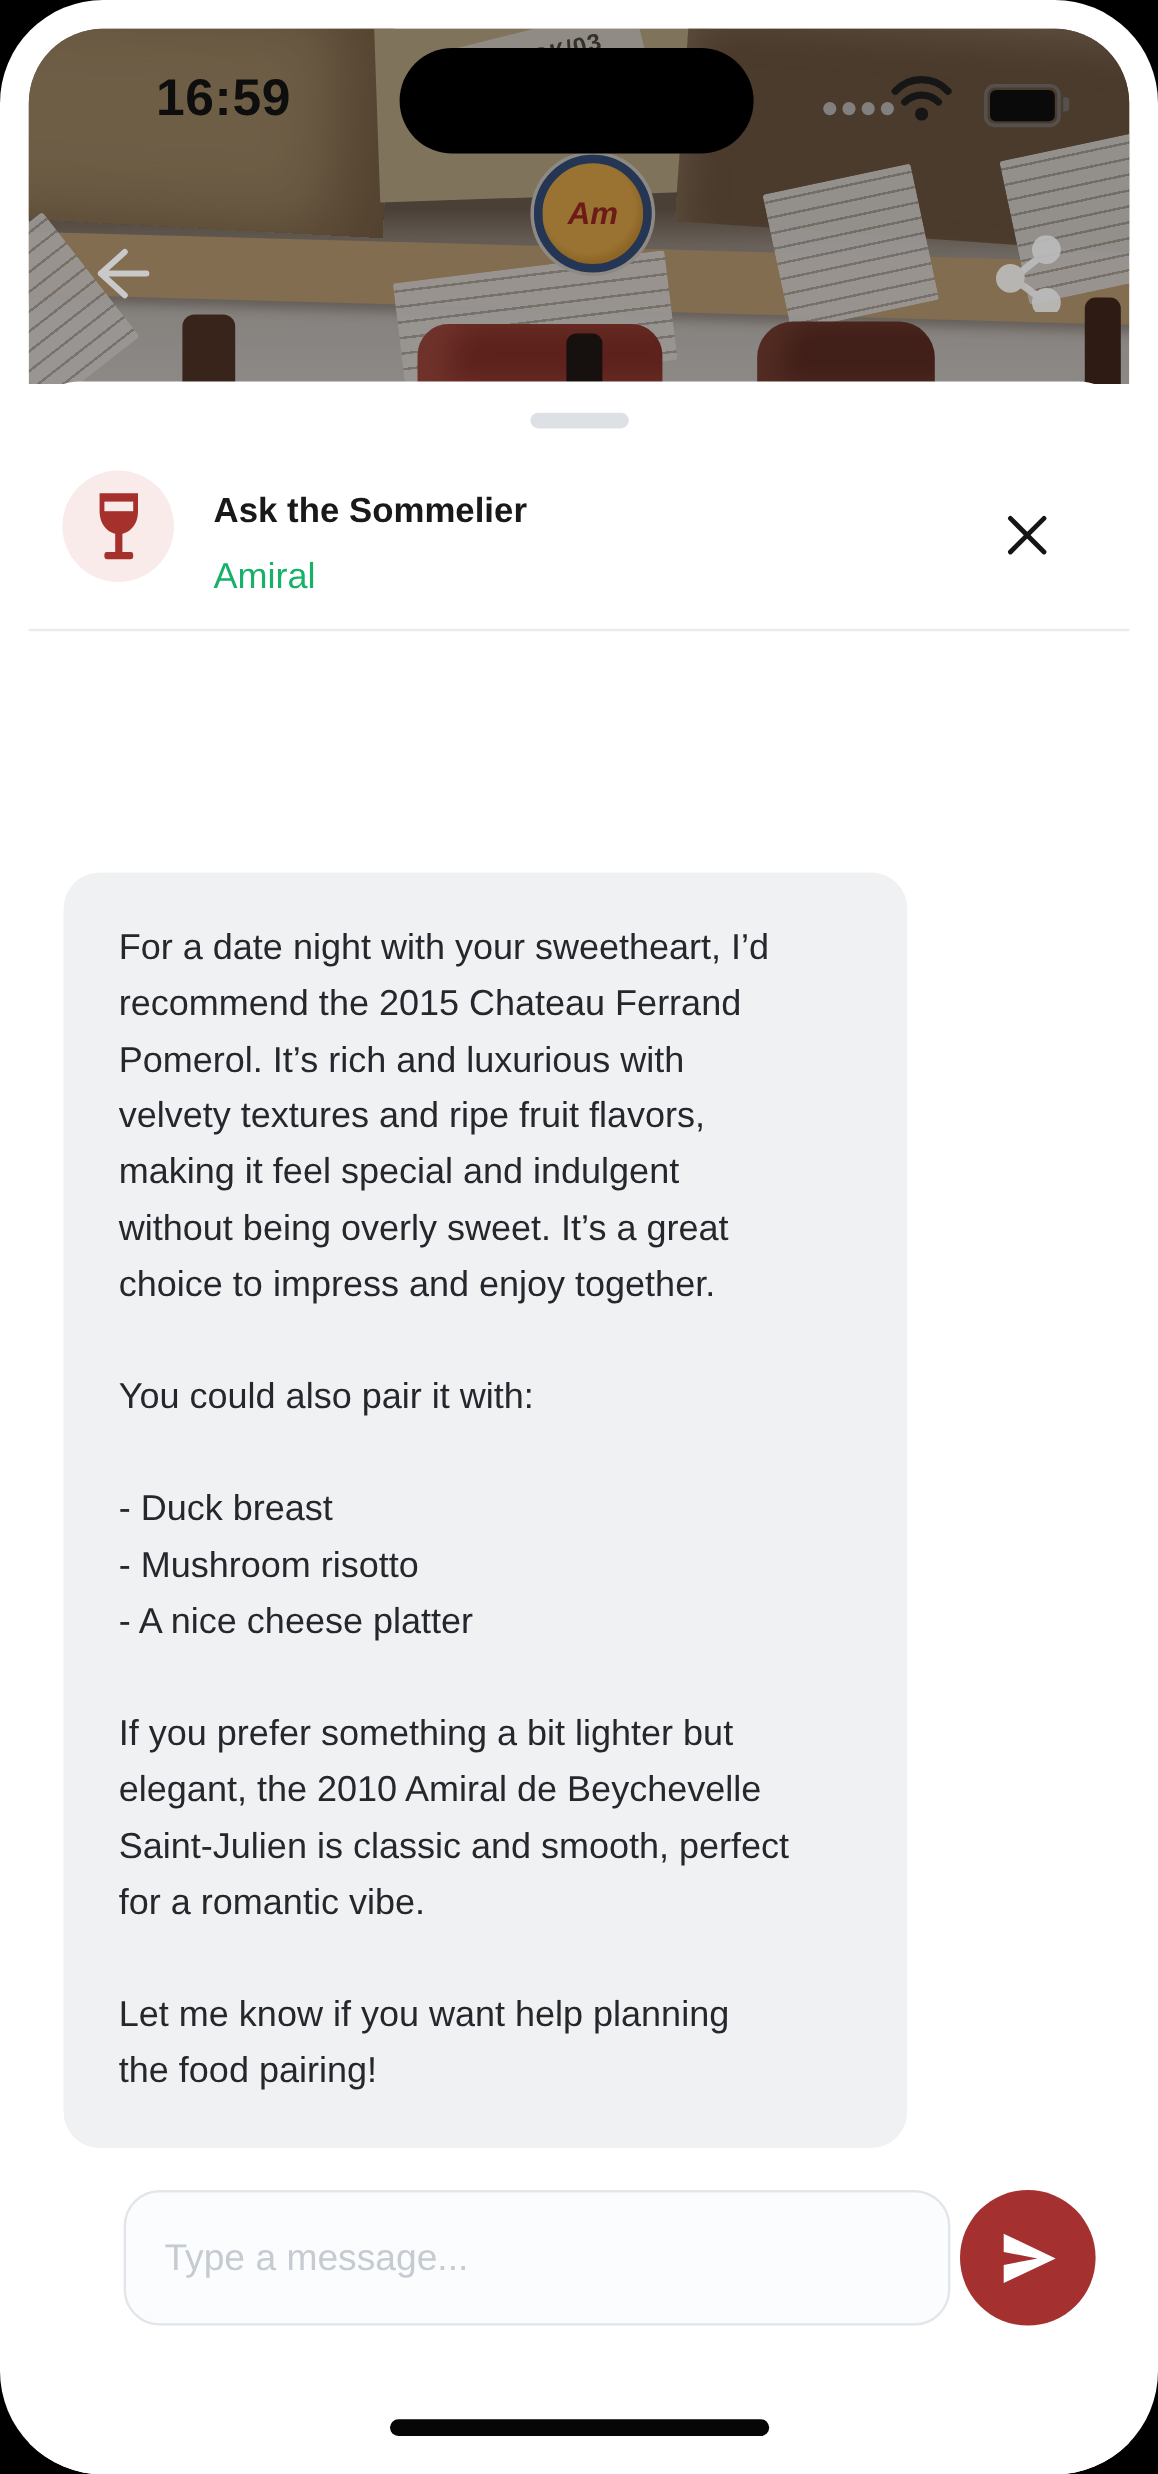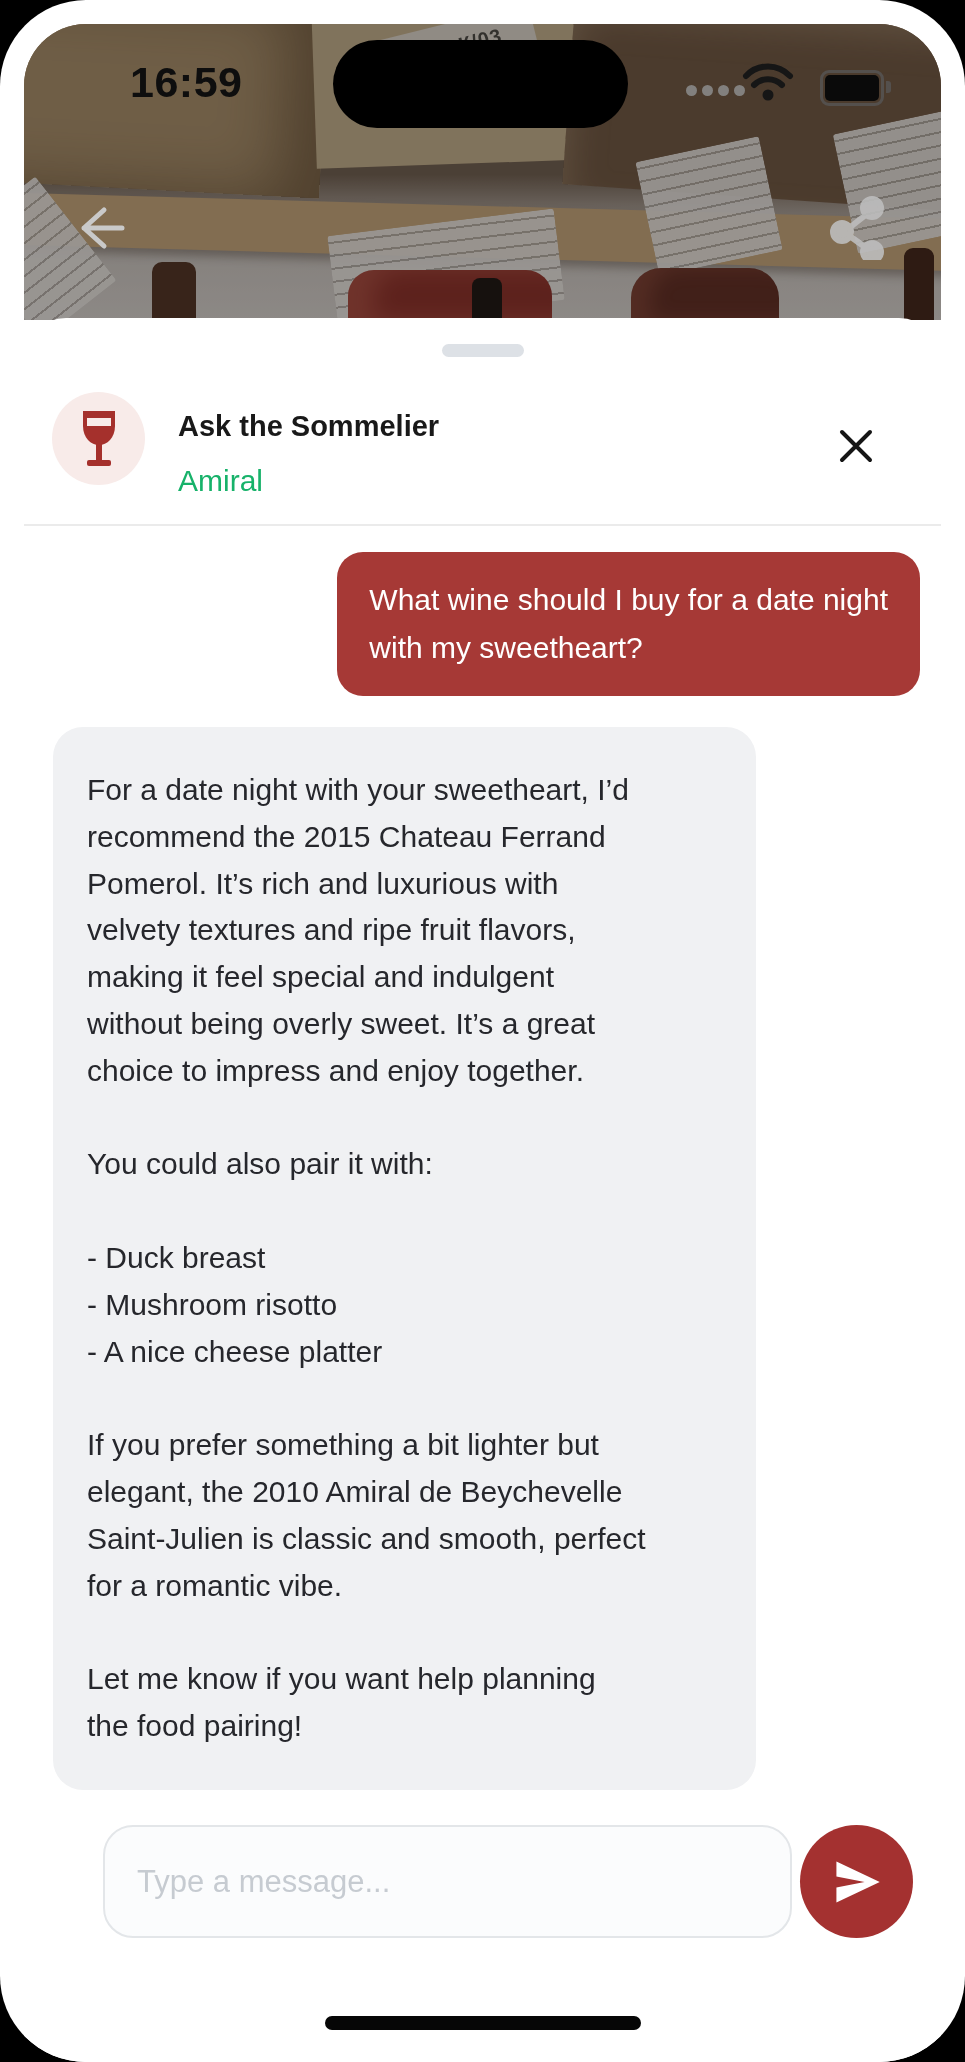--- a/index.html
+++ b/index.html
@@ -47,21 +47,21 @@
   .handle{position:absolute;left:50%;top:344px;transform:translateX(-50%);width:82px;height:13px;border-radius:7px;background:#dde1e6;}
   .avatar{position:absolute;left:52px;top:392px;width:93px;height:93px;border-radius:50%;background:#f8ebe9;display:flex;align-items:center;justify-content:center;}
   .chat-title{position:absolute;left:178px;top:410px;font-size:29px;font-weight:700;color:#191919;}
   .online{position:absolute;left:178px;top:464px;font-size:30px;color:#17b26a;}
   .close{position:absolute;left:826px;top:416px;width:60px;height:60px;display:flex;align-items:center;justify-content:center;cursor:pointer;}
   .divider{position:absolute;left:24px;right:24px;top:524px;height:2px;background:#ebebeb;}
 
   
   .msg{position:absolute;font-size:30px;line-height:48px;white-space:pre-line;box-sizing:border-box;}
   .msg-user{right:45px;top:552px;max-width:730px;background:#a63936;color:#fff;border-radius:26px;padding:24px 32px;}
-  .msg-bot{left:53px;top:727px;width:703px;background:#f0f1f3;color:#26272c;border-radius:30px;padding:40px 34px;line-height:46.8px;}
+  .msg-bot{left:53px;top:727px;width:703px;background:#f0f1f3;color:#26272c;border-radius:30px;padding:40px 46px;line-height:46.8px;}
 
   
   .input{position:absolute;left:55px;top:1825px;width:689px;height:113px;box-sizing:border-box;border:2px solid #e3e6e9;border-radius:30px;background:#fbfcfd;font-family:"Liberation Sans",sans-serif;font-size:31px;color:#333;padding:0 32px;outline:none;margin-left:48px;}
   .input::placeholder{color:#c6cbd1;}
   .send{position:absolute;left:800px;top:1825px;width:113px;height:113px;border-radius:50%;background:#a43130;display:flex;align-items:center;justify-content:center;cursor:pointer;}
   .home{position:absolute;left:50%;bottom:32px;transform:translateX(-50%);width:316px;height:14px;border-radius:7px;background:#060606;}
 </style>
 </head>
 <body>
 
@@ -75,20 +75,21 @@
     <div class="shelf"></div>
     <div class="note n1"></div>
     <div class="note n2"></div>
     <div class="note n3"></div>
     <div class="note n4"></div>
     <div class="bottle bt1"></div>
     <div class="bottle bt2"></div>
     <div class="bottle bt3"></div>
     <div class="bottle bt4"></div>
     <div class="bottle bt5"></div>
+    <div class="cap">Am</div>
     <div class="photo-overlay"></div>
   </div>
 
   <div class="time">16:59</div>
   <div class="island"></div>
   <div class="cell-dots">
       <i></i>
       <i></i>
       <i></i>
       <i></i>
@@ -132,22 +133,20 @@
   </div>
   <div class="chat-title">Ask the Sommelier</div>
   <div class="online">Amiral</div>
   <div class="close">
     <svg width="44" height="44" viewBox="0 0 44 44">
       <path d="M8 8 L36 36 M36 8 L8 36" stroke="#151515" stroke-width="4" stroke-linecap="round"></path>
     </svg>
   </div>
   <div class="divider"></div>
 
-  <div class="msg msg-user">What wine should I buy for a date night
-with my sweetheart?</div>
   <div class="msg msg-bot"><span>For a date night with your sweetheart, I’d
 recommend the 2015 Chateau Ferrand
 Pomerol. It’s rich and luxurious with
 velvety textures and ripe fruit flavors,
 making it feel special and indulgent
 without being overly sweet. It’s a great
 choice to impress and enjoy together.
 
 You could also pair it with:
 

